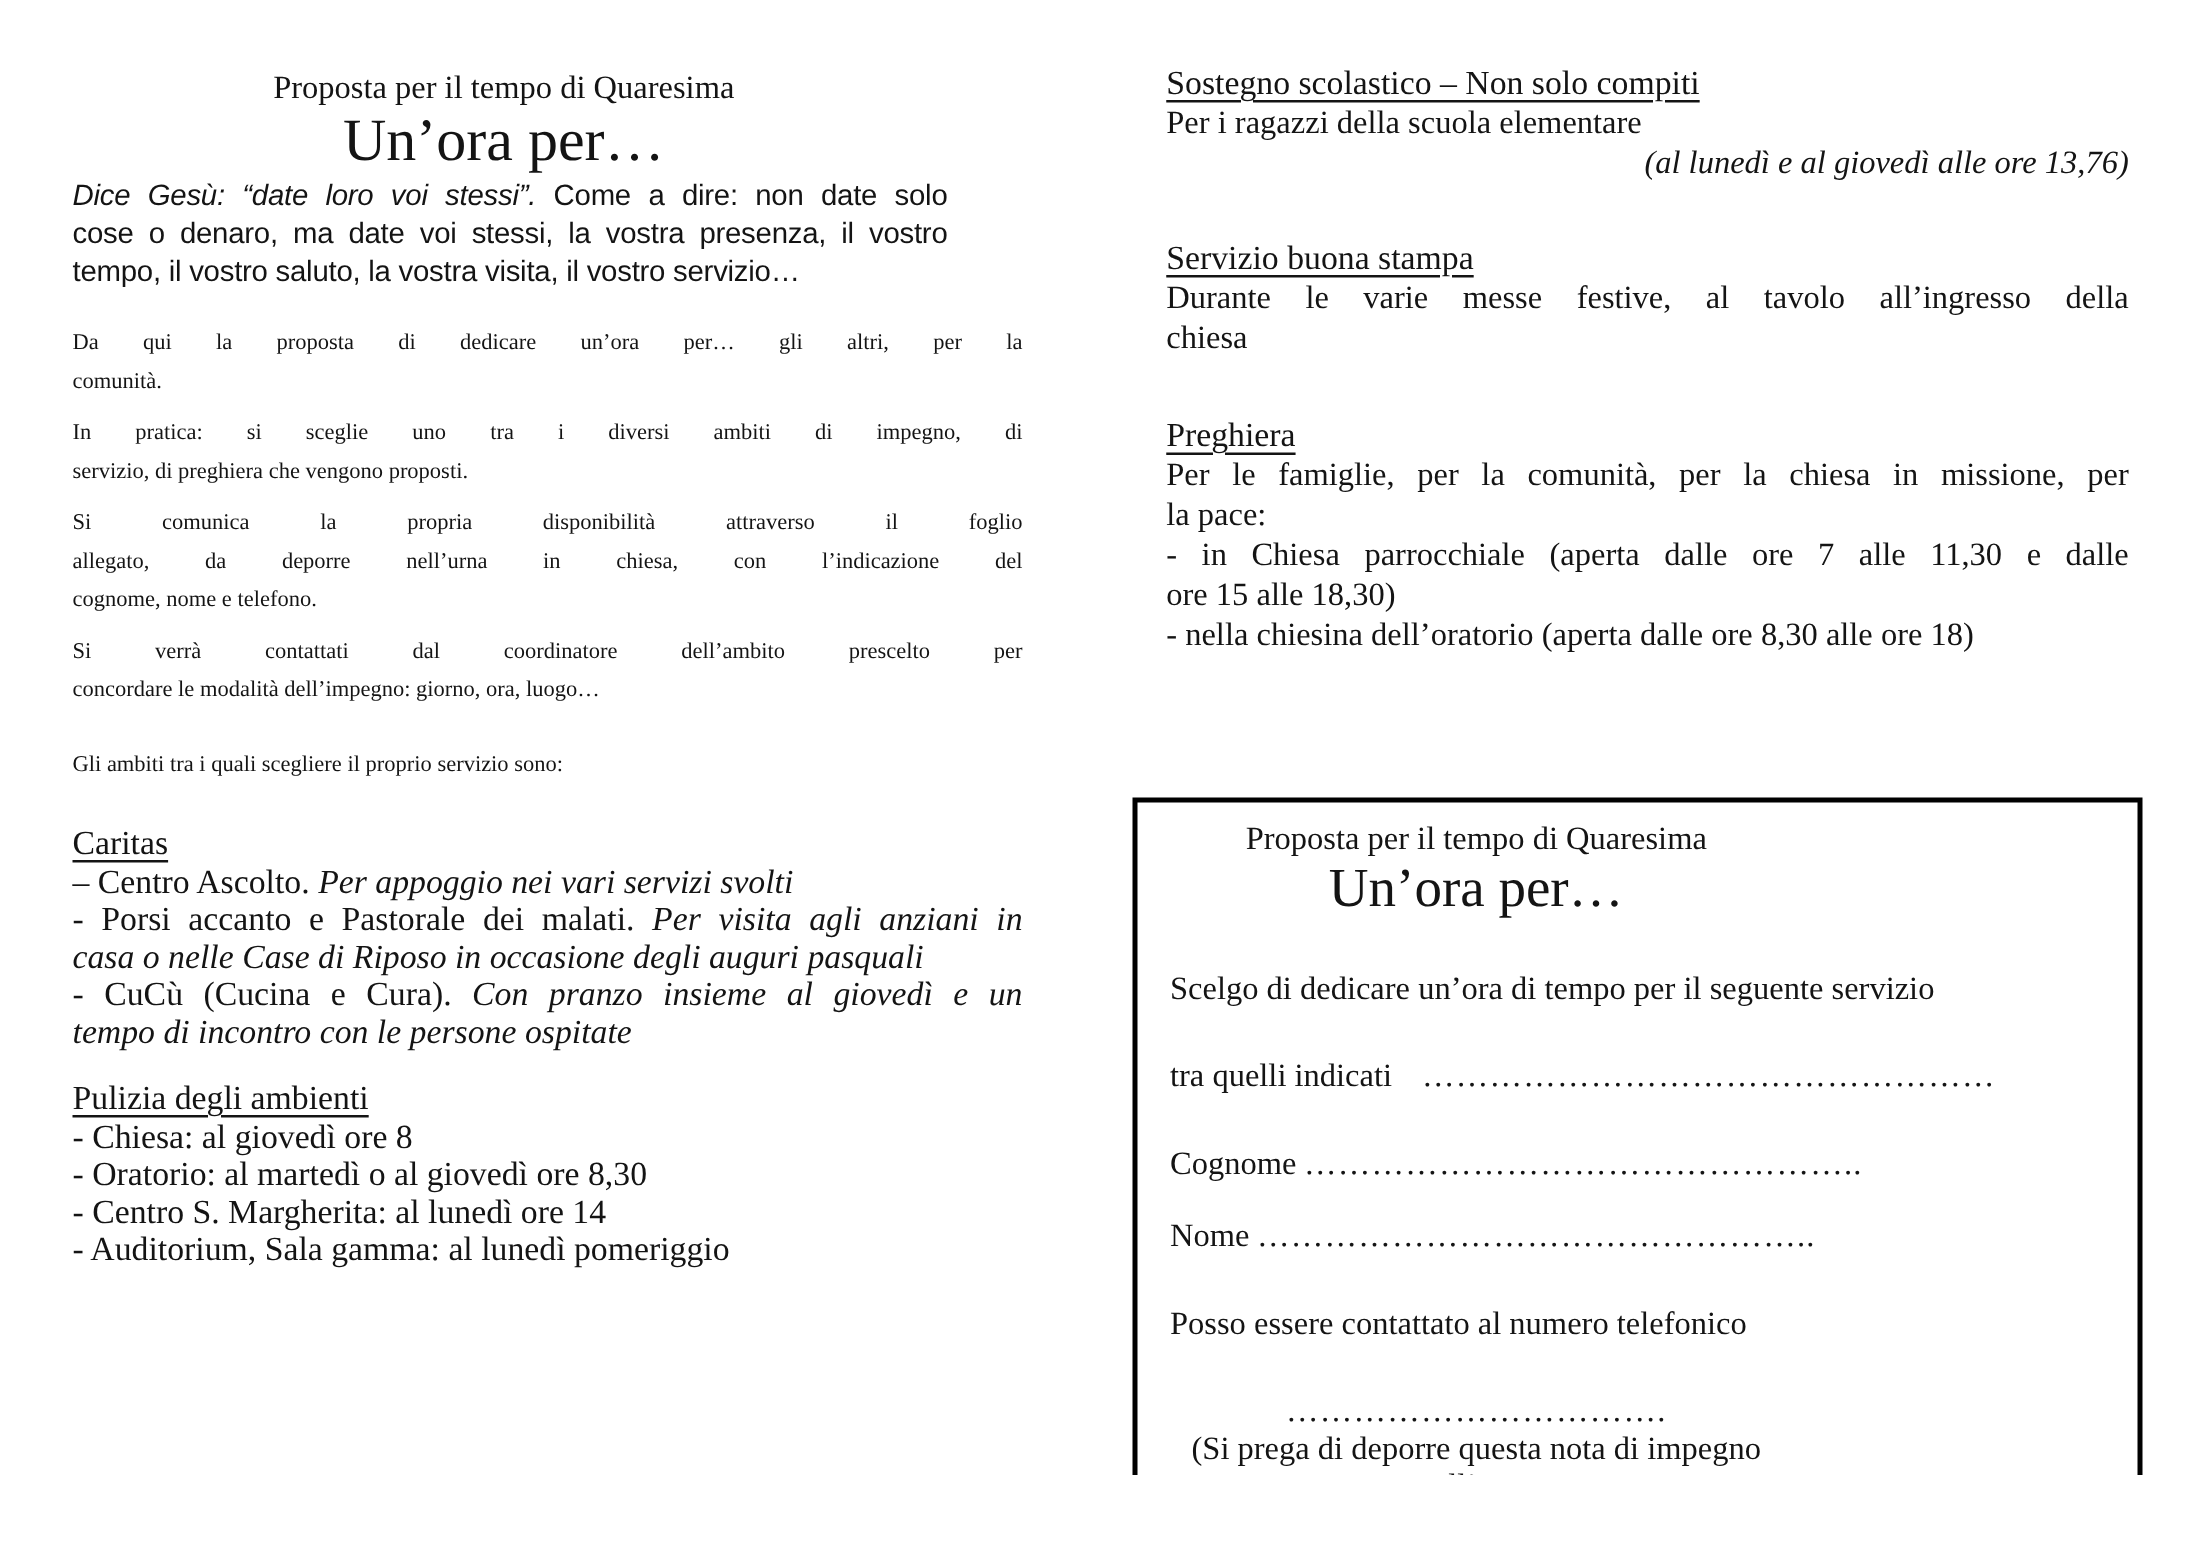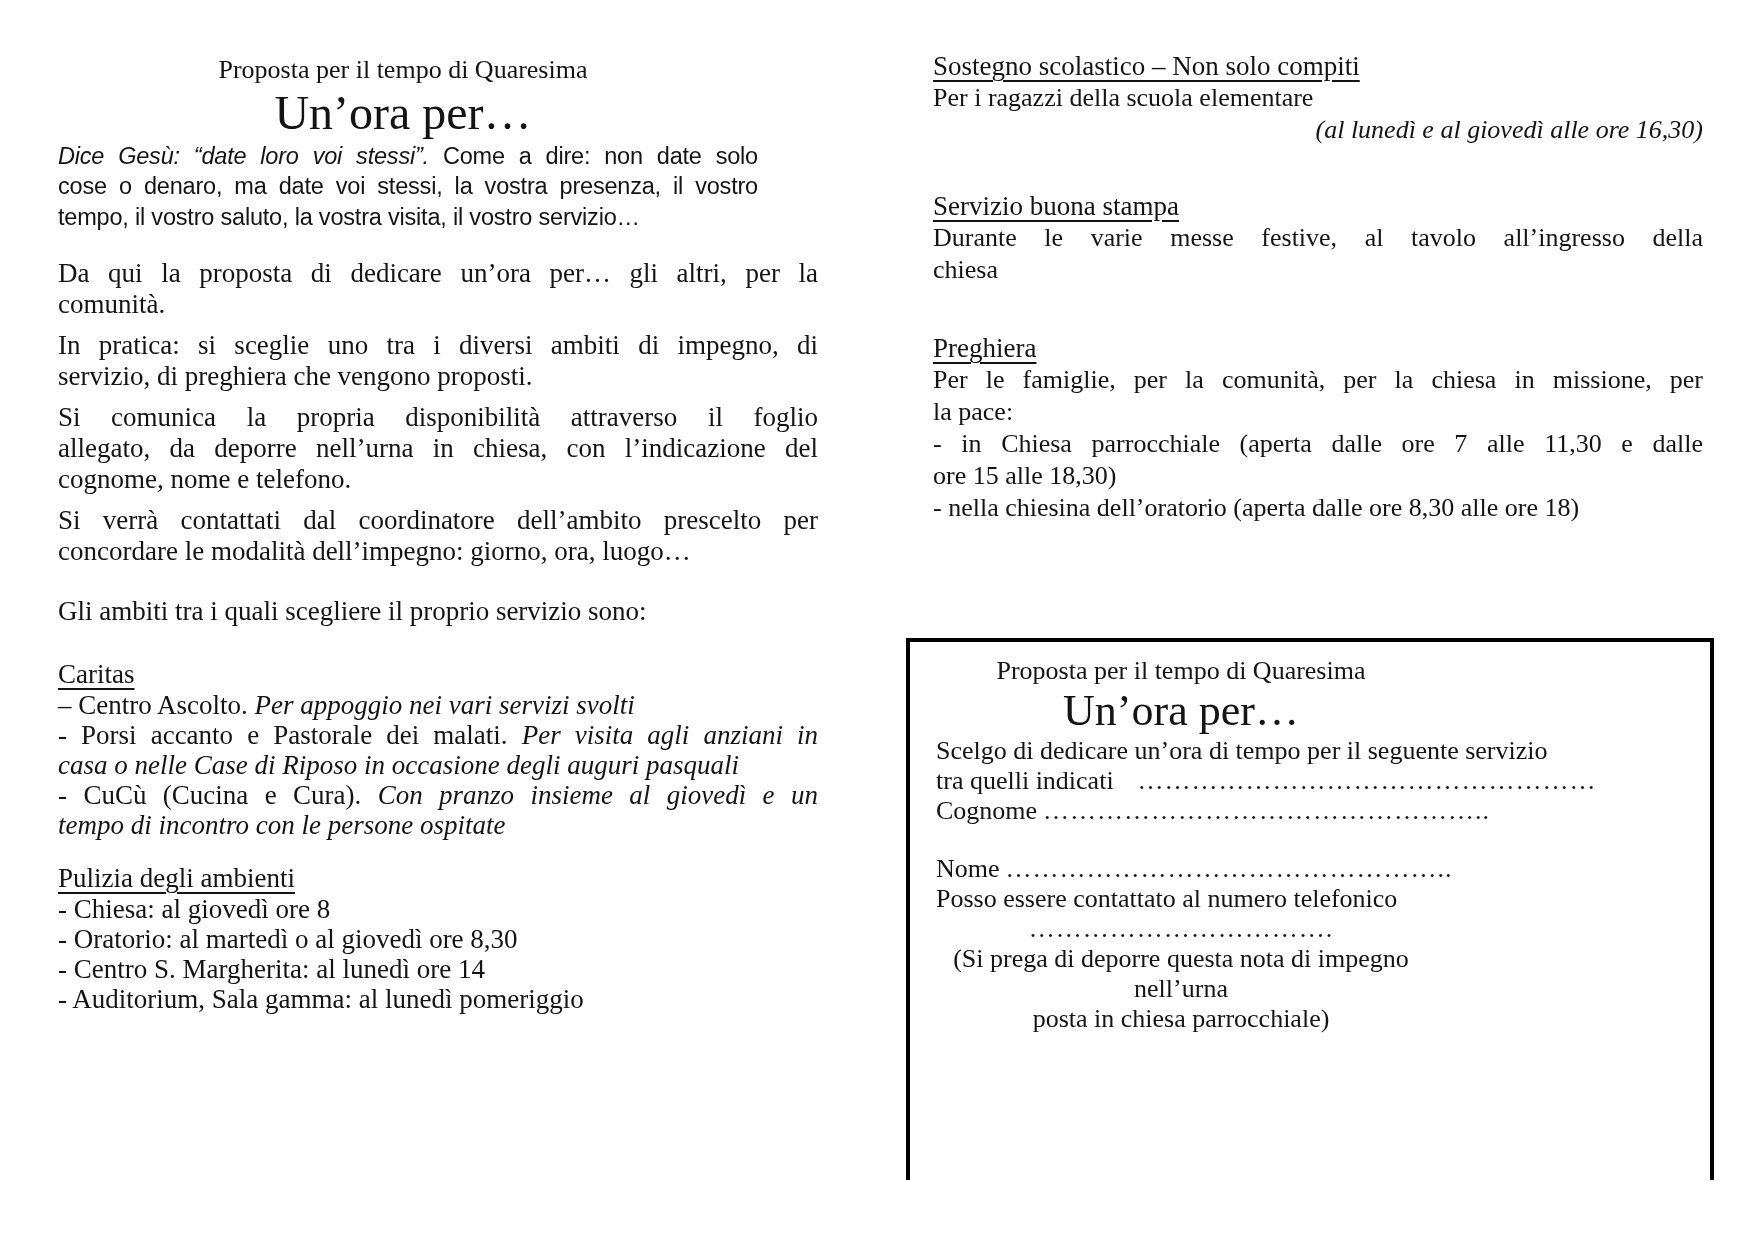--- a/index.html
+++ b/index.html
@@ -5,21 +5,21 @@
   html,body{margin:0;padding:0;background:#ffffff;}
   .page{position:relative;width:1754px;height:1180px;background:#ffffff;
         color:#141414;font-family:"Liberation Serif",serif;overflow:hidden;}
 
   
   .col-left{position:absolute;left:58px;top:55px;width:760px;}
   .lc-kicker{width:690px;text-align:center;font-size:26px;line-height:30px;}
   .lc-title{width:690px;text-align:center;font-size:48px;line-height:56px;}
   .intro{width:700px;font-family:"Liberation Sans",sans-serif;
          font-size:23.5px;line-height:30.3px;letter-spacing:-0.2px;}
-  .para{font-size:27px;line-height:31px;margin-top:10px;}
+  .para{font-size:18px;line-height:31px;margin-top:10px;}
   .para.gap-lg{margin-top:26px;}
   .para.gap-xl{margin-top:29px;}
   .items{font-size:27px;line-height:30px;}
   .heading{font-size:27px;line-height:31px;text-decoration:underline;
            text-decoration-thickness:2px;text-underline-offset:5px;}
   .h-caritas{margin-top:32px;text-decoration:underline;}
   .h-pulizia{margin-top:23px;}
   .line.just{text-align:justify;text-align-last:justify;}
   .it{font-style:italic;}
 
@@ -30,21 +30,21 @@
   .h-stampa{margin-top:44px;}
   .h-preghiera{margin-top:46px;}
   .note-right{text-align:right;font-style:italic;}
 
   
   .form-box{position:absolute;left:906px;top:638px;width:808px;height:556px;
             border:4px solid #000;box-sizing:border-box;
             padding:14px 0 0 26px;font-size:26px;line-height:30px;}
   .center-block{width:490px;text-align:center;}
   .fb-title{font-size:44px;line-height:50px;}
-  .fb-row{}
+  .fb-row{margin-top:40px;}
   .fb-row.first{}
   .fb-row.tight{margin-top:28px;}
   .dots{letter-spacing:1px;}
   .dots.after-label{margin-left:24px;}
   .dots.after-name{margin-left:6px;}
 </style>
 </head>
 <body>
 
 <div class="page">
@@ -94,21 +94,21 @@
         <div class="line"><span>- Chiesa: al giovedì ore 8</span></div>
         <div class="line"><span>- Oratorio: al martedì o al giovedì ore 8,30</span></div>
         <div class="line"><span>- Centro S. Margherita: al lunedì ore 14</span></div>
         <div class="line"><span>- Auditorium, Sala gamma: al lunedì pomeriggio</span></div>
       </div>
   </div>
 
   <div class="col-right">
     <div class="heading">Sostegno scolastico – Non solo compiti</div>
     <div class="line">Per i ragazzi della scuola elementare</div>
-    <div class="note-right">(al lunedì e al giovedì alle ore 16,30)</div>
+    <div class="note-right">(al lunedì e al giovedì alle ore 13,76)</div>
 
     <div class="heading h-stampa">Servizio buona stampa</div>
     <div>
         <div class="line just"><span>Durante le varie messe festive, al tavolo all’ingresso della</span></div>
         <div class="line"><span>chiesa</span></div>
       </div>
 
     <div class="heading h-preghiera">Preghiera</div>
     <div>
         <div class="line just"><span>Per le famiglie, per la comunità, per la chiesa in missione, per</span></div>

